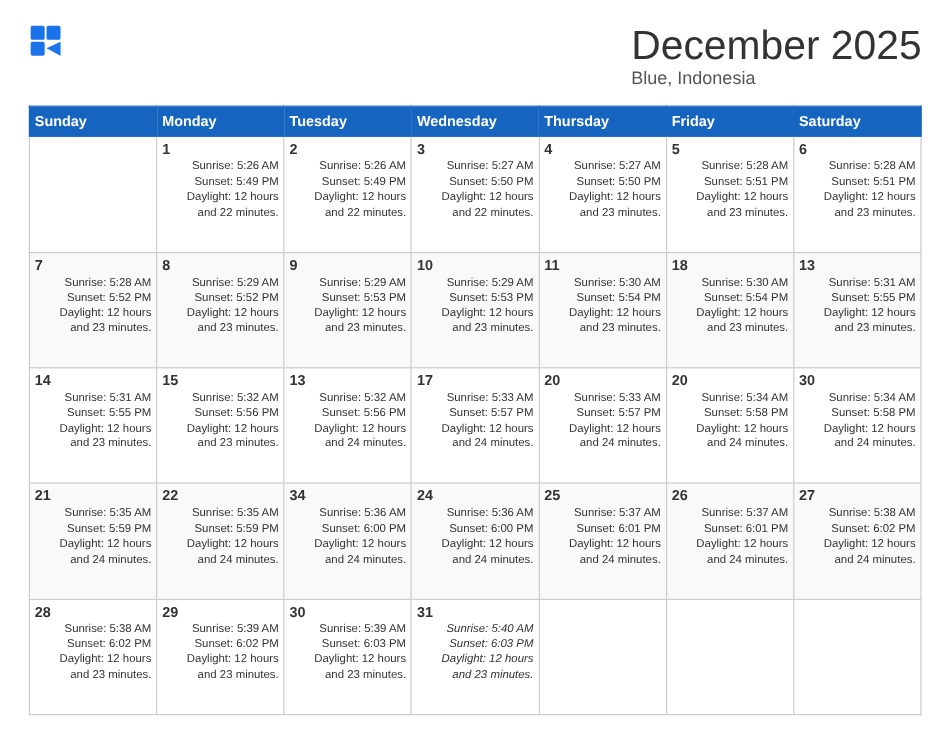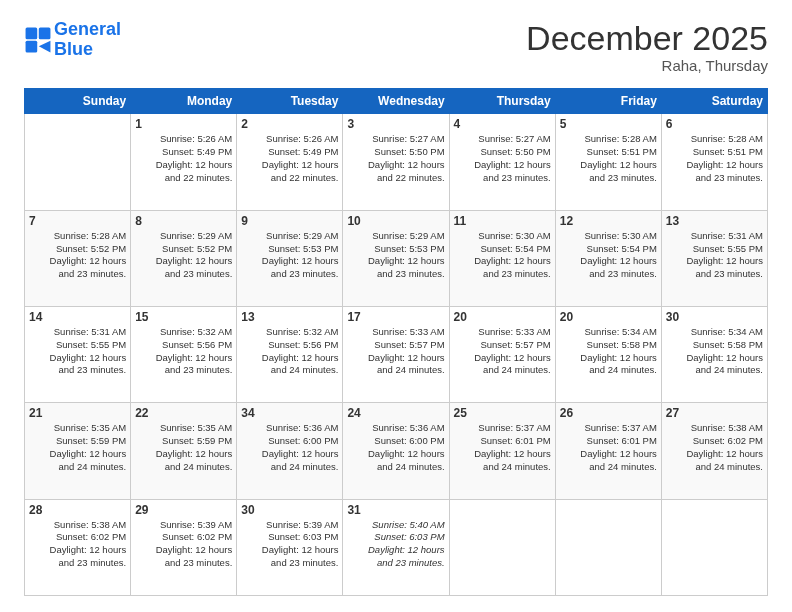--- a/index.html
+++ b/index.html
@@ -36,21 +36,20 @@
     }
     .logo-text span {
       color: #1a73e8;
     }
     .logo-icon {
       width: 28px;
       height: 28px;
       margin-right: 2px;
     }
     .title-block {
-      text-align: right;
     }
     .month-title {
       font-size: 34px;
       font-weight: normal;
       color: #333;
       line-height: 1.1;
     }
     .location {
       font-size: 15px;
       color: #555;
@@ -61,21 +60,21 @@
       border-collapse: collapse;
       width: 100%;
       table-layout: fixed;
     }
     .calendar th {
       background-color: #1565c0;
       color: #fff;
       font-size: 12px;
       font-weight: bold;
       padding: 5px 4px;
-      text-align: right;
+      text-align: left;
       border: 1px solid #1565c0;
     }
     .calendar td {
       border: 1px solid #ccc;
       vertical-align: top;
       padding: 3px 4px 3px 4px;
       font-size: 10px;
       color: #333;
       height: 88px;
     }
@@ -109,30 +108,24 @@
 
 <div class="page">
   <div class="header">
     <div class="logo">
       <svg class="logo-icon" viewBox="0 0 36 36" xmlns="http://www.w3.org/2000/svg">
         <rect x="2" y="2" width="15" height="15" rx="2" fill="#1a73e8"></rect>
         <rect x="19" y="2" width="15" height="15" rx="2" fill="#1a73e8"></rect>
         <rect x="2" y="19" width="15" height="15" rx="2" fill="#1a73e8"></rect>
         <polygon points="19,26 34,19 34,34" fill="#1a73e8"></polygon>
       </svg>
-      <div>
-        <div class="logo-text">
-          <span>General</span><br>
-          <span style="color:#1a73e8;">Blue</span>
-        </div>
-      </div>
     </div>
     <div class="title-block">
       <div class="month-title">December 2025</div>
-      <div class="location">Raha, Thursday</div>
+      <div class="location">Blue, Indonesia</div>
     </div>
   </div>
 
   <table class="calendar">
     <thead>
       <tr>
       <th>Sunday</th>
           <th>Monday</th>
           <th>Tuesday</th>
           <th>Wednesday</th>
@@ -217,21 +210,21 @@
 and 23 minutes.</div>
           </td>
           <td>
             <span class="day-num">11</span>
             <div class="cell-text" style="white-space: pre-line;">Sunrise: 5:30 AM
 Sunset: 5:54 PM
 Daylight: 12 hours
 and 23 minutes.</div>
           </td>
           <td>
-            <span class="day-num">12</span>
+            <span class="day-num">18</span>
             <div class="cell-text" style="white-space: pre-line;">Sunrise: 5:30 AM
 Sunset: 5:54 PM
 Daylight: 12 hours
 and 23 minutes.</div>
           </td>
           <td>
             <span class="day-num">13</span>
             <div class="cell-text" style="white-space: pre-line;">Sunrise: 5:31 AM
 Sunset: 5:55 PM
 Daylight: 12 hours

